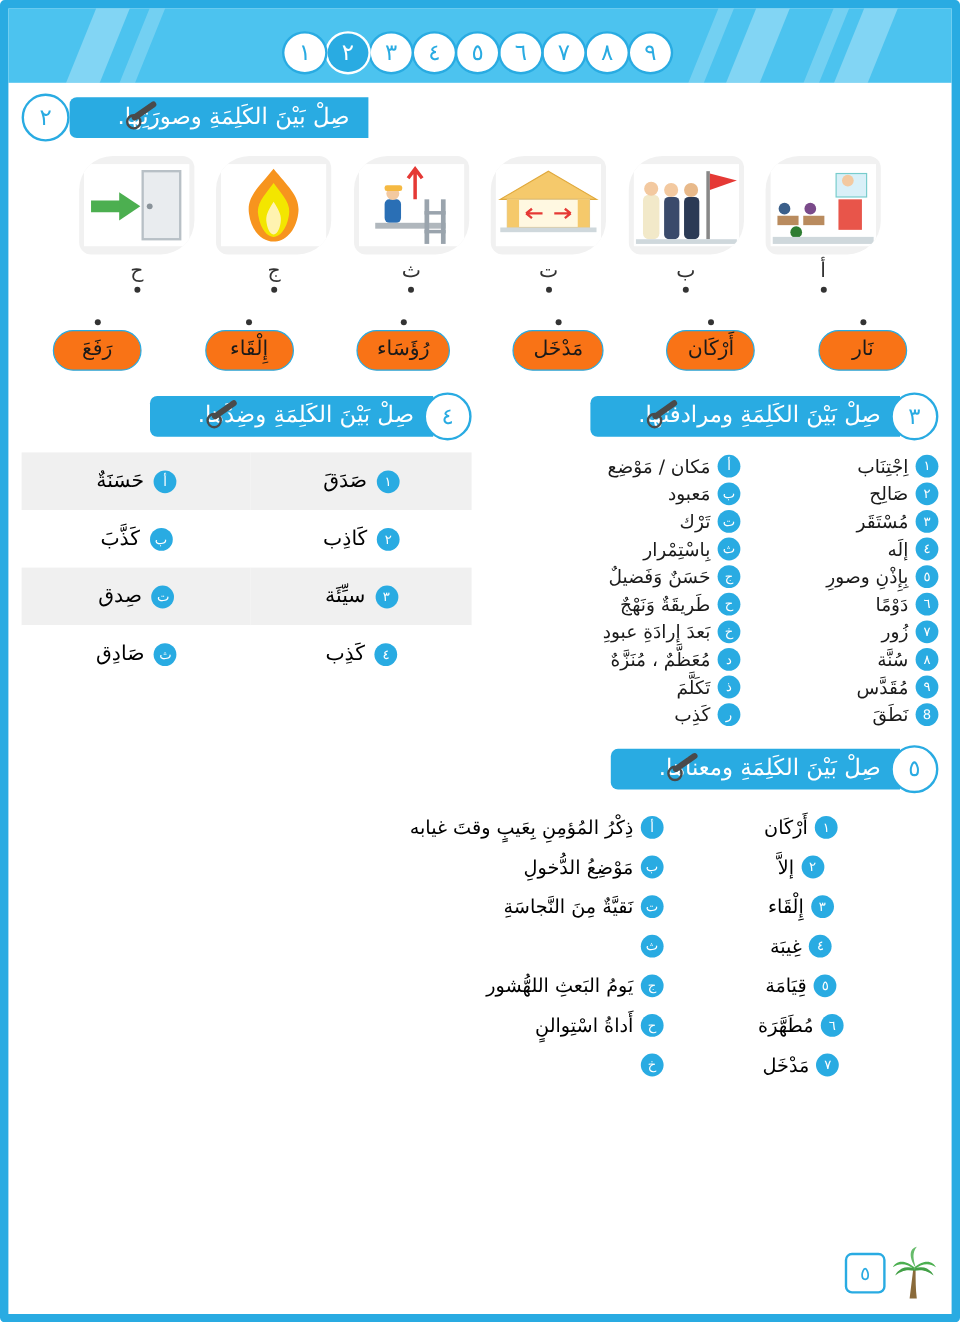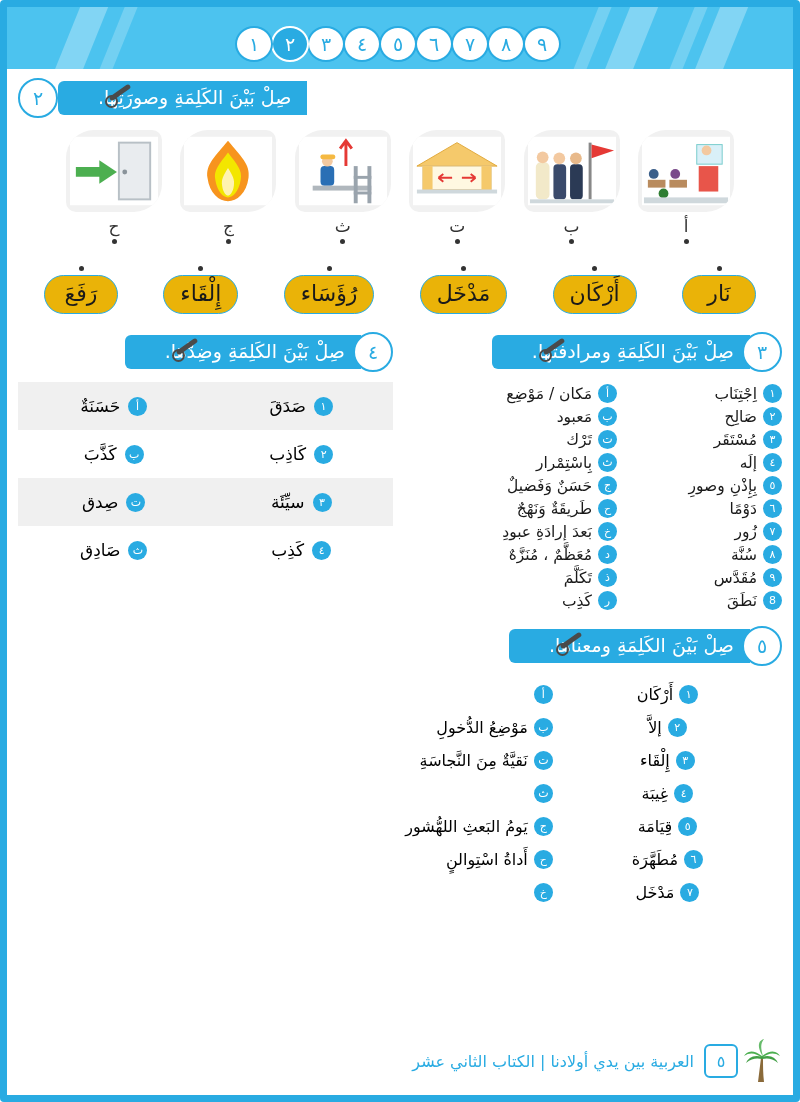--- a/index.html
+++ b/index.html
@@ -166,23 +166,23 @@
     display: flex;
     direction: rtl;
     justify-content: space-between;
     margin: 22px 26px 0 26px;
   }
   .oval-wrap { text-align: center; }
   .oval {
     border: 1.5px solid #29abe2;
     border-radius: 20px;
     padding: 5px 16px 7px 16px;
-    font-size: 22px;
+    font-size: 17px;
     color: #1a1a1a;
-    background: #eab308;
+    background: #f97316;
     min-width: 74px;
     text-align: center;
   }
   .oval-dot {
     width: 5px; height: 5px;
     background: #333; border-radius: 50%;
     margin: 0 auto 4px auto;
   }
 
   
@@ -628,20 +628,21 @@
       </div>
     </div>
     <div class="ex5-wrap" id="ex5-list">
         <div class="ex5-row">
           <div class="ex5-left">
             <span class="mini-badge">١</span>
             <span>أَرْكَان</span>
           </div>
           <div class="ex5-right">
             <span class="mini-badge">أ</span>
+            <span>ذِكْرُ المُؤمِنِ بِعَيبٍ وقتَ غيابه</span>
           </div>
         </div>
         <div class="ex5-row">
           <div class="ex5-left">
             <span class="mini-badge">٢</span>
             <span>إلاَّ</span>
           </div>
           <div class="ex5-right">
             <span class="mini-badge">ب</span>
             <span>مَوْضِعُ الدُّخولِ</span>
@@ -705,15 +706,14 @@
     <svg viewBox="0 0 40 46" width="40" height="46">
       <path d="M19 20 C18 28 17 36 16 44 L22 44 C21 36 21 28 21 20 Z" fill="#8a6a3a"></path>
       <path d="M20 18 C10 10 4 14 2 18 C8 14 14 15 20 20 Z" fill="#4caf50"></path>
       <path d="M20 18 C30 10 36 14 38 18 C32 14 26 15 20 20 Z" fill="#4caf50"></path>
       <path d="M20 17 C14 6 18 2 22 1 C18 6 19 11 21 18 Z" fill="#66bb6a"></path>
       <path d="M20 19 C12 16 6 20 4 25 C10 20 15 20 20 21 Z" fill="#43a047"></path>
       <path d="M20 19 C28 16 34 20 36 25 C30 20 25 20 20 21 Z" fill="#43a047"></path>
     </svg>
   </span>
   <span class="footer-num">٥</span>
-  <span class="footer-text">العربية بين يدي أولادنا | الكتاب الثاني عشر</span>
   <span class="footer-spacer"></span>
 </div>
 
 </body></html>

